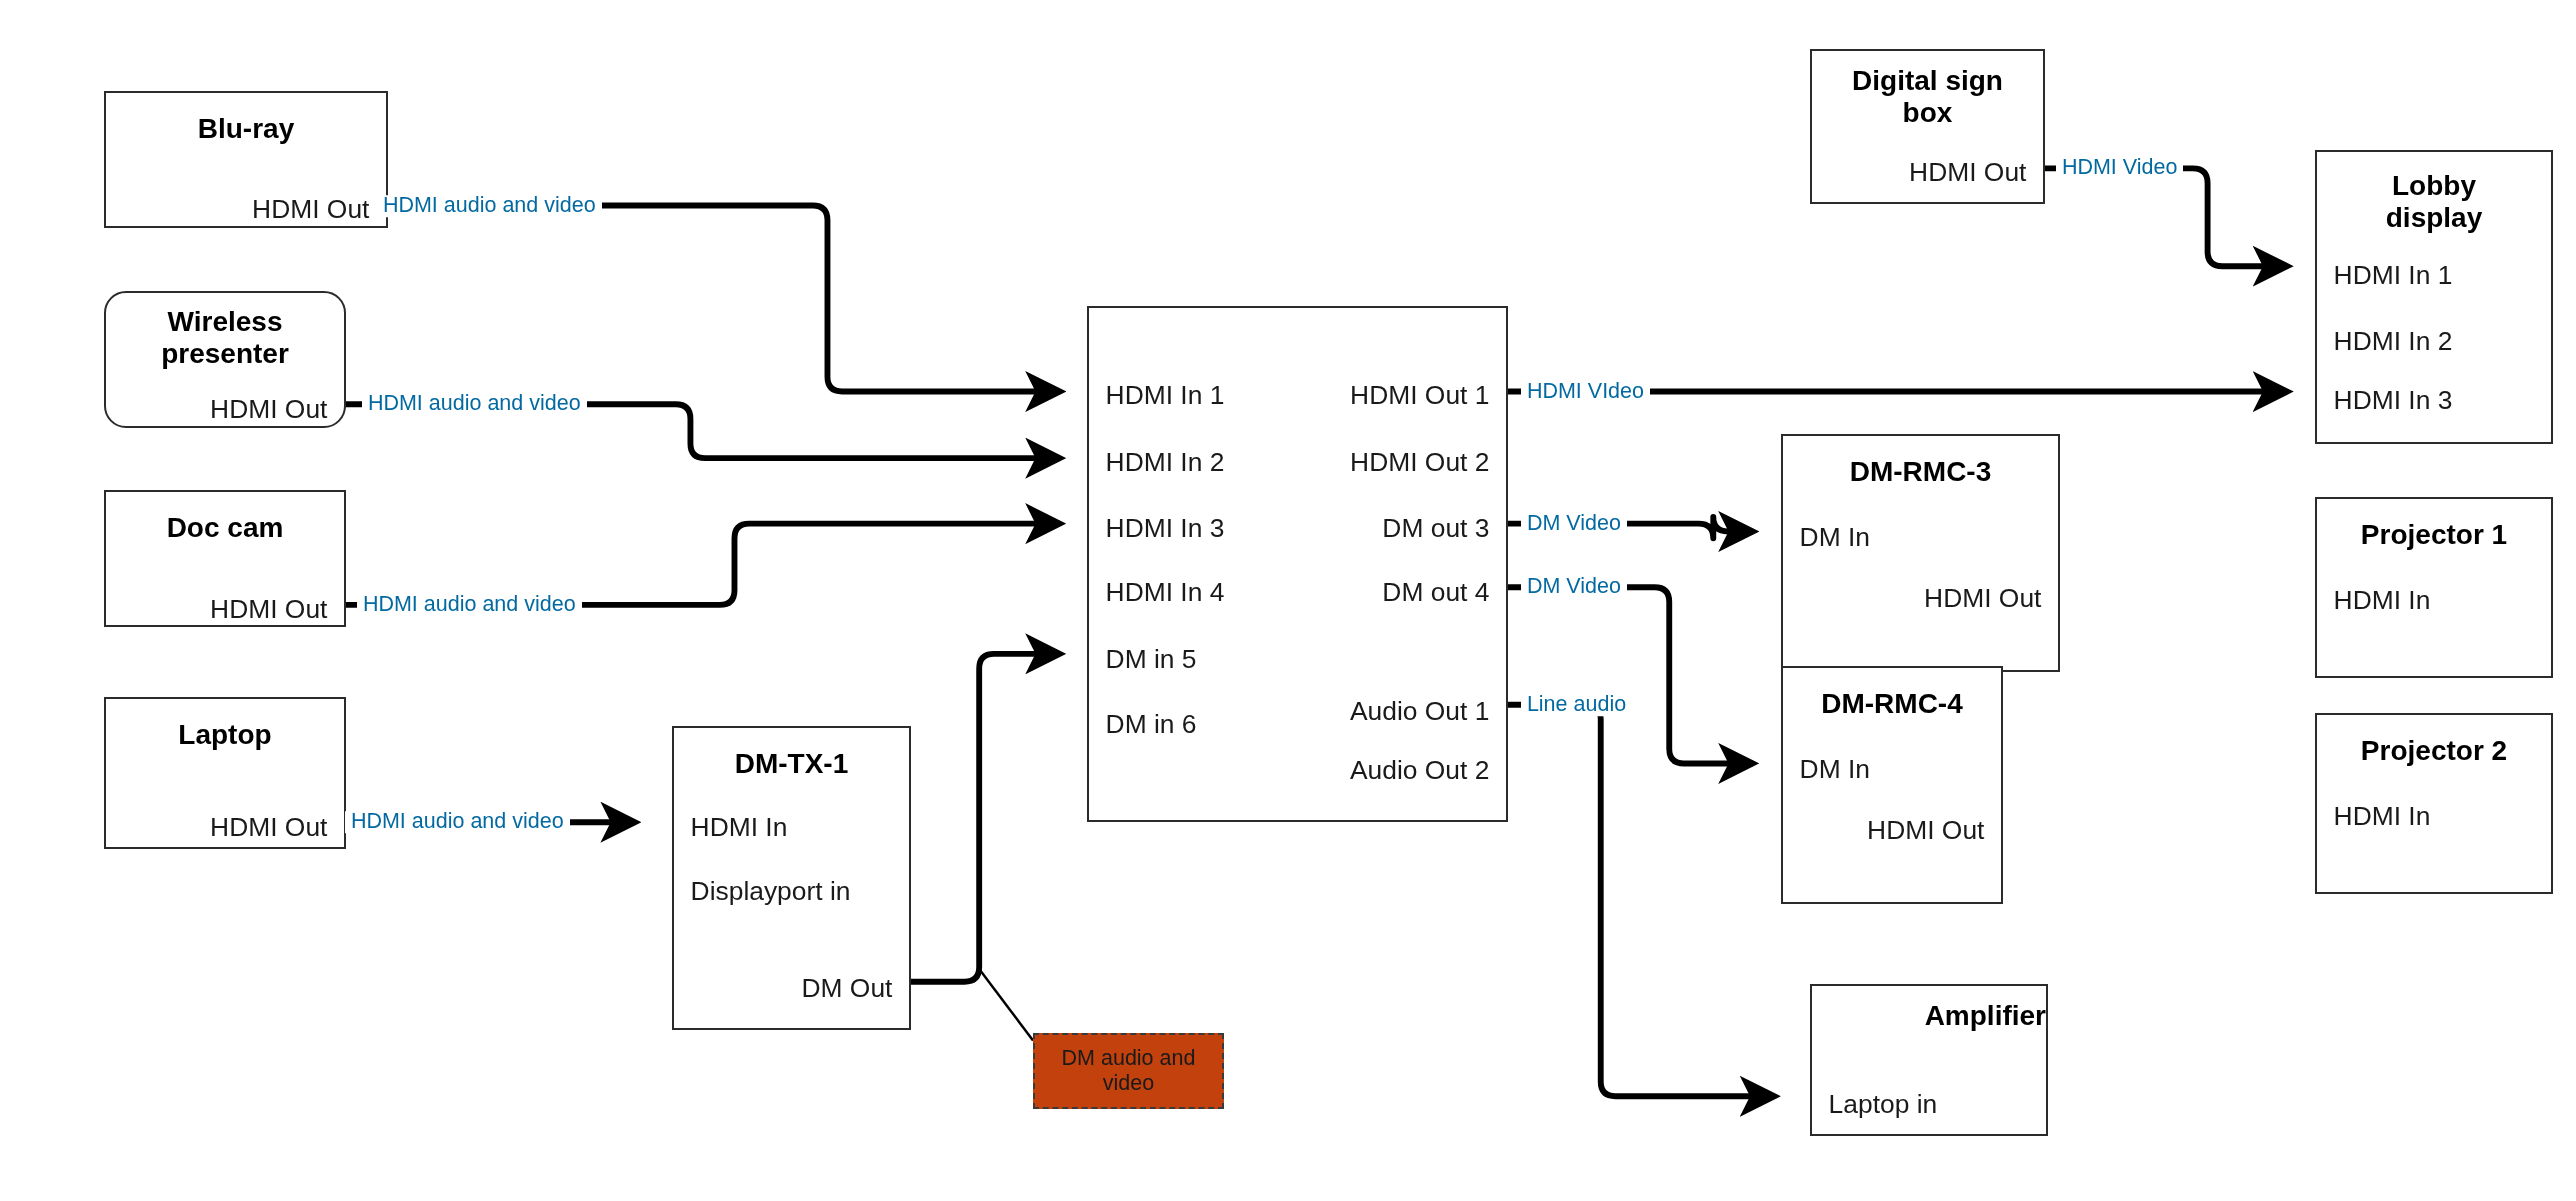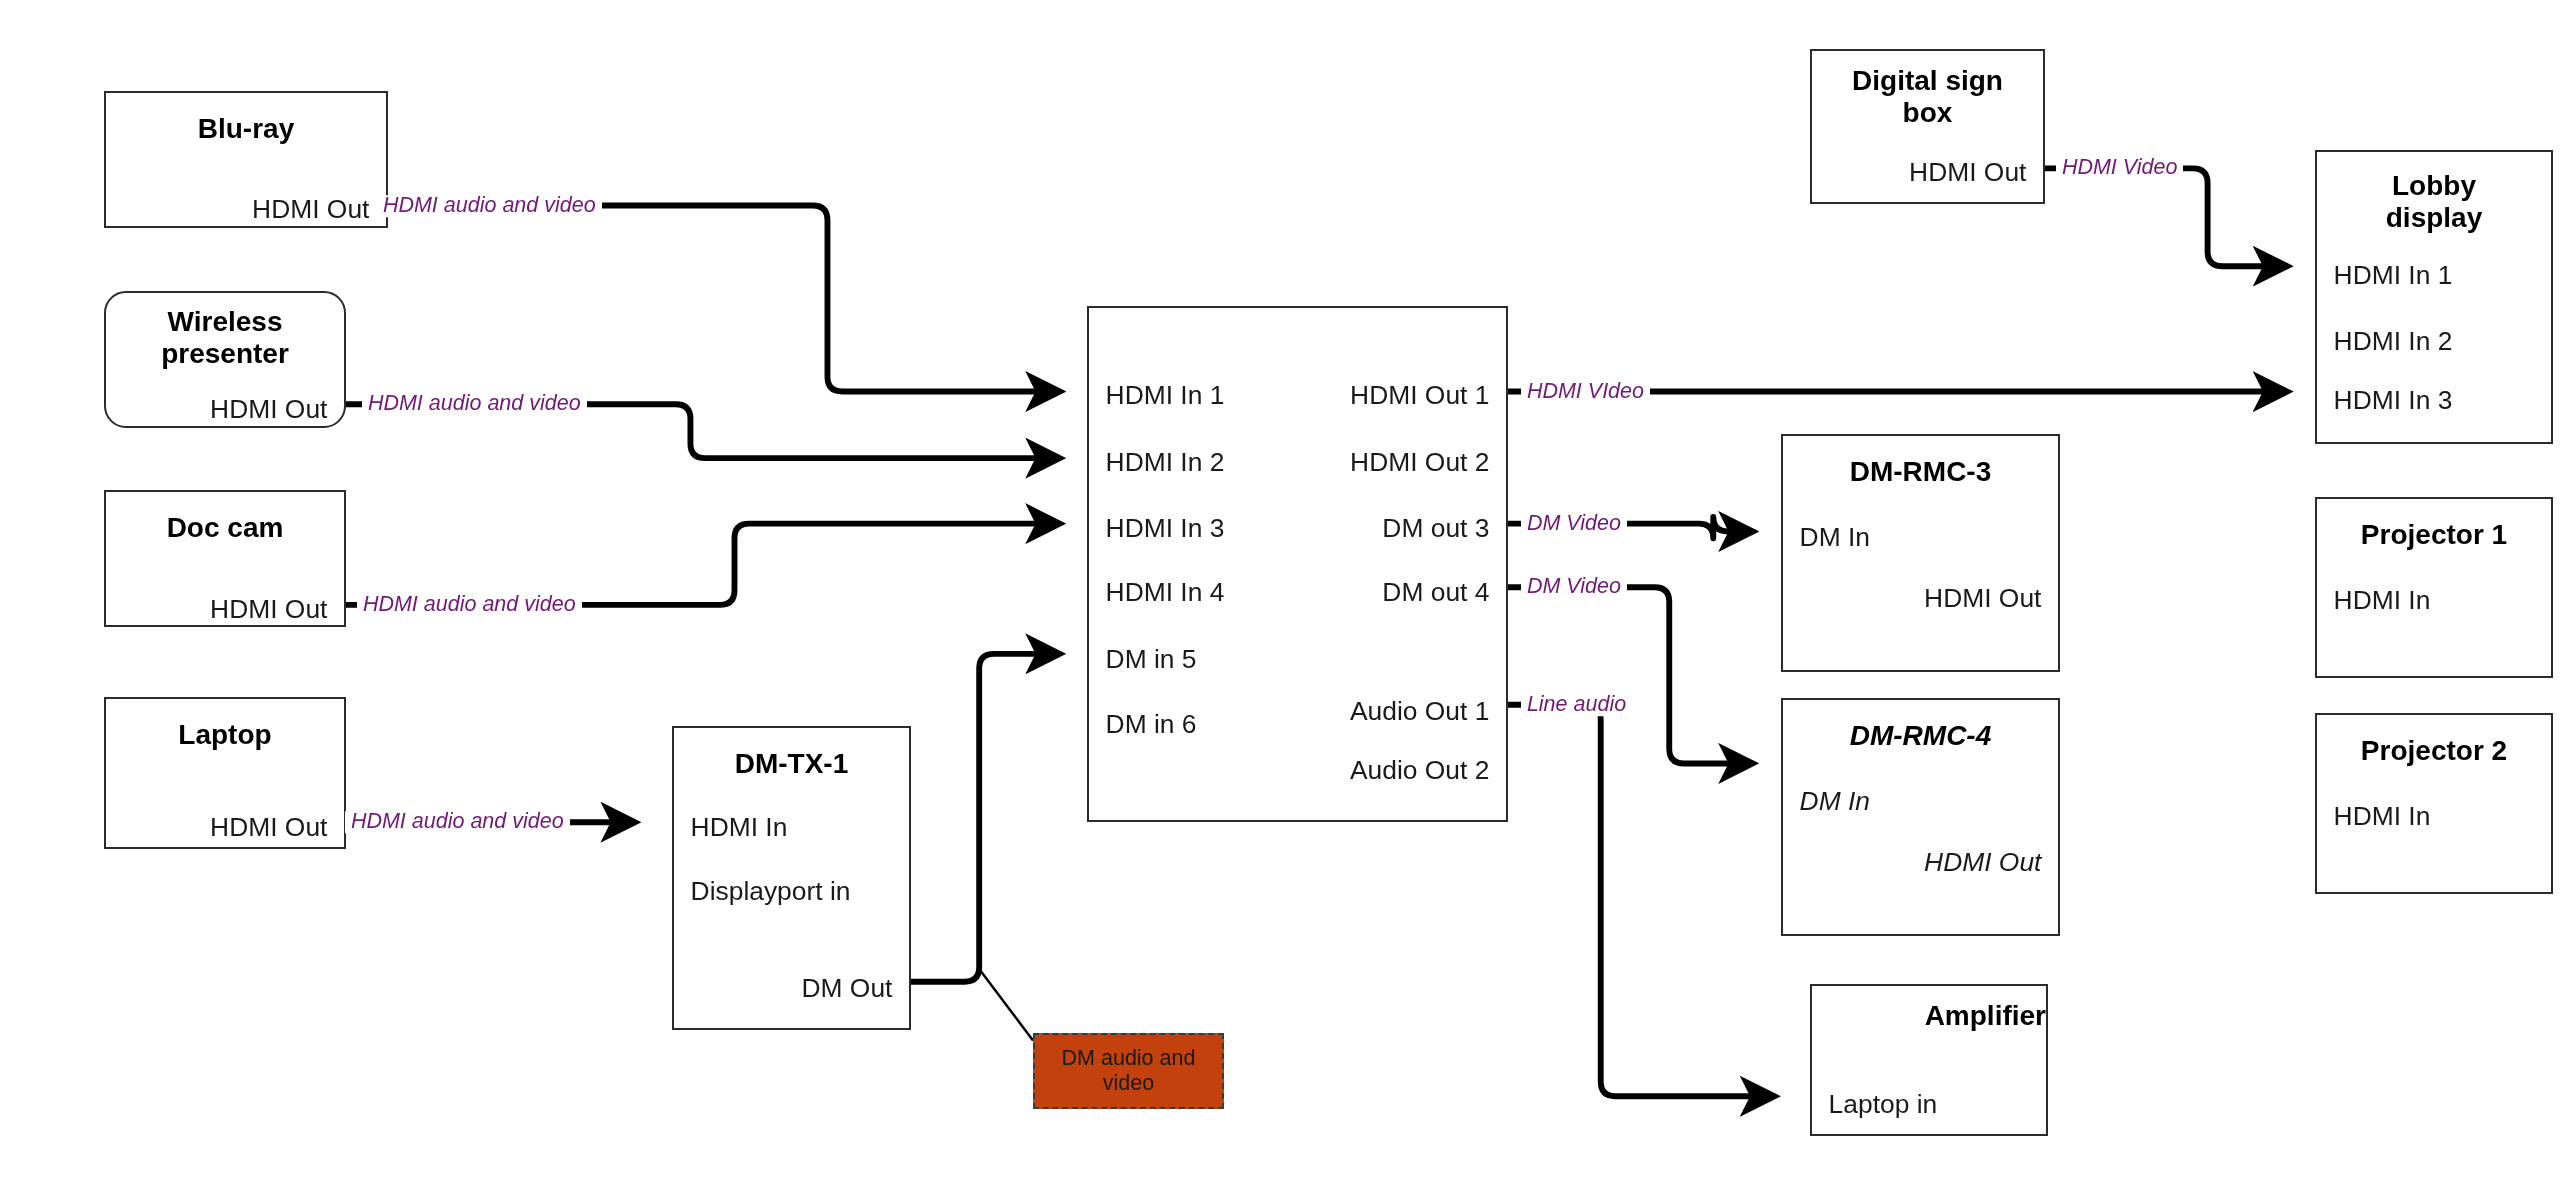--- a/index.html
+++ b/index.html
@@ -48,27 +48,26 @@
     font-size: 26.4px;
     color: #1a1a1a;
     white-space: nowrap;
     line-height: 1;
   }
   .port.left  { left: 16.6px; text-align: left; }
   .port.right { right: 16.6px; text-align: right; }
   .wire-label {
     position: absolute;
     font-size: 21.5px;
-    color: #701a75;
+    color: #0369a1;
     white-space: nowrap;
     background: #ffffff;
     padding: 0 5.9px;
     line-height: 1;
     transform: translateY(-50%);
-    font-style: italic;
   }
   .callout {
     position: absolute;
     box-sizing: border-box;
     border: 2px dashed #3a3a3a;
     background: #c2410c;
     font-size: 21.5px;
     color: #1a1a1a;
     text-align: center;
     display: flex;
@@ -173,21 +172,21 @@
     <div class="port left" style="top:176px;">HDMI In 2</div>
     <div class="port left" style="top:235px;">HDMI In 3</div>
   </div>
 
   <div class="node" style="left:1753px; top:434px; width:279px; height:238px;">
     <div class="node-title" style="top:19.6px;">DM-RMC-3</div>
     <div class="port left" style="top:88px;">DM In</div>
     <div class="port right" style="top:149px;">HDMI Out</div>
   </div>
 
-  <div class="node" style="left:1753px; top:698px; width:279px; height:238px;font-style:italic;">
+  <div class="node" style="left:1753px; top:666px; width:222px; height:238px;">
     <div class="node-title" style="top:19.6px;">DM-RMC-4</div>
     <div class="port left" style="top:88px;">DM In</div>
     <div class="port right" style="top:149px;">HDMI Out</div>
   </div>
 
   <div class="node" style="left:2287px; top:497px; width:238px; height:181px;">
     <div class="node-title" style="top:19.6px;">Projector 1</div>
     <div class="port left" style="top:88px;">HDMI In</div>
   </div>
 

